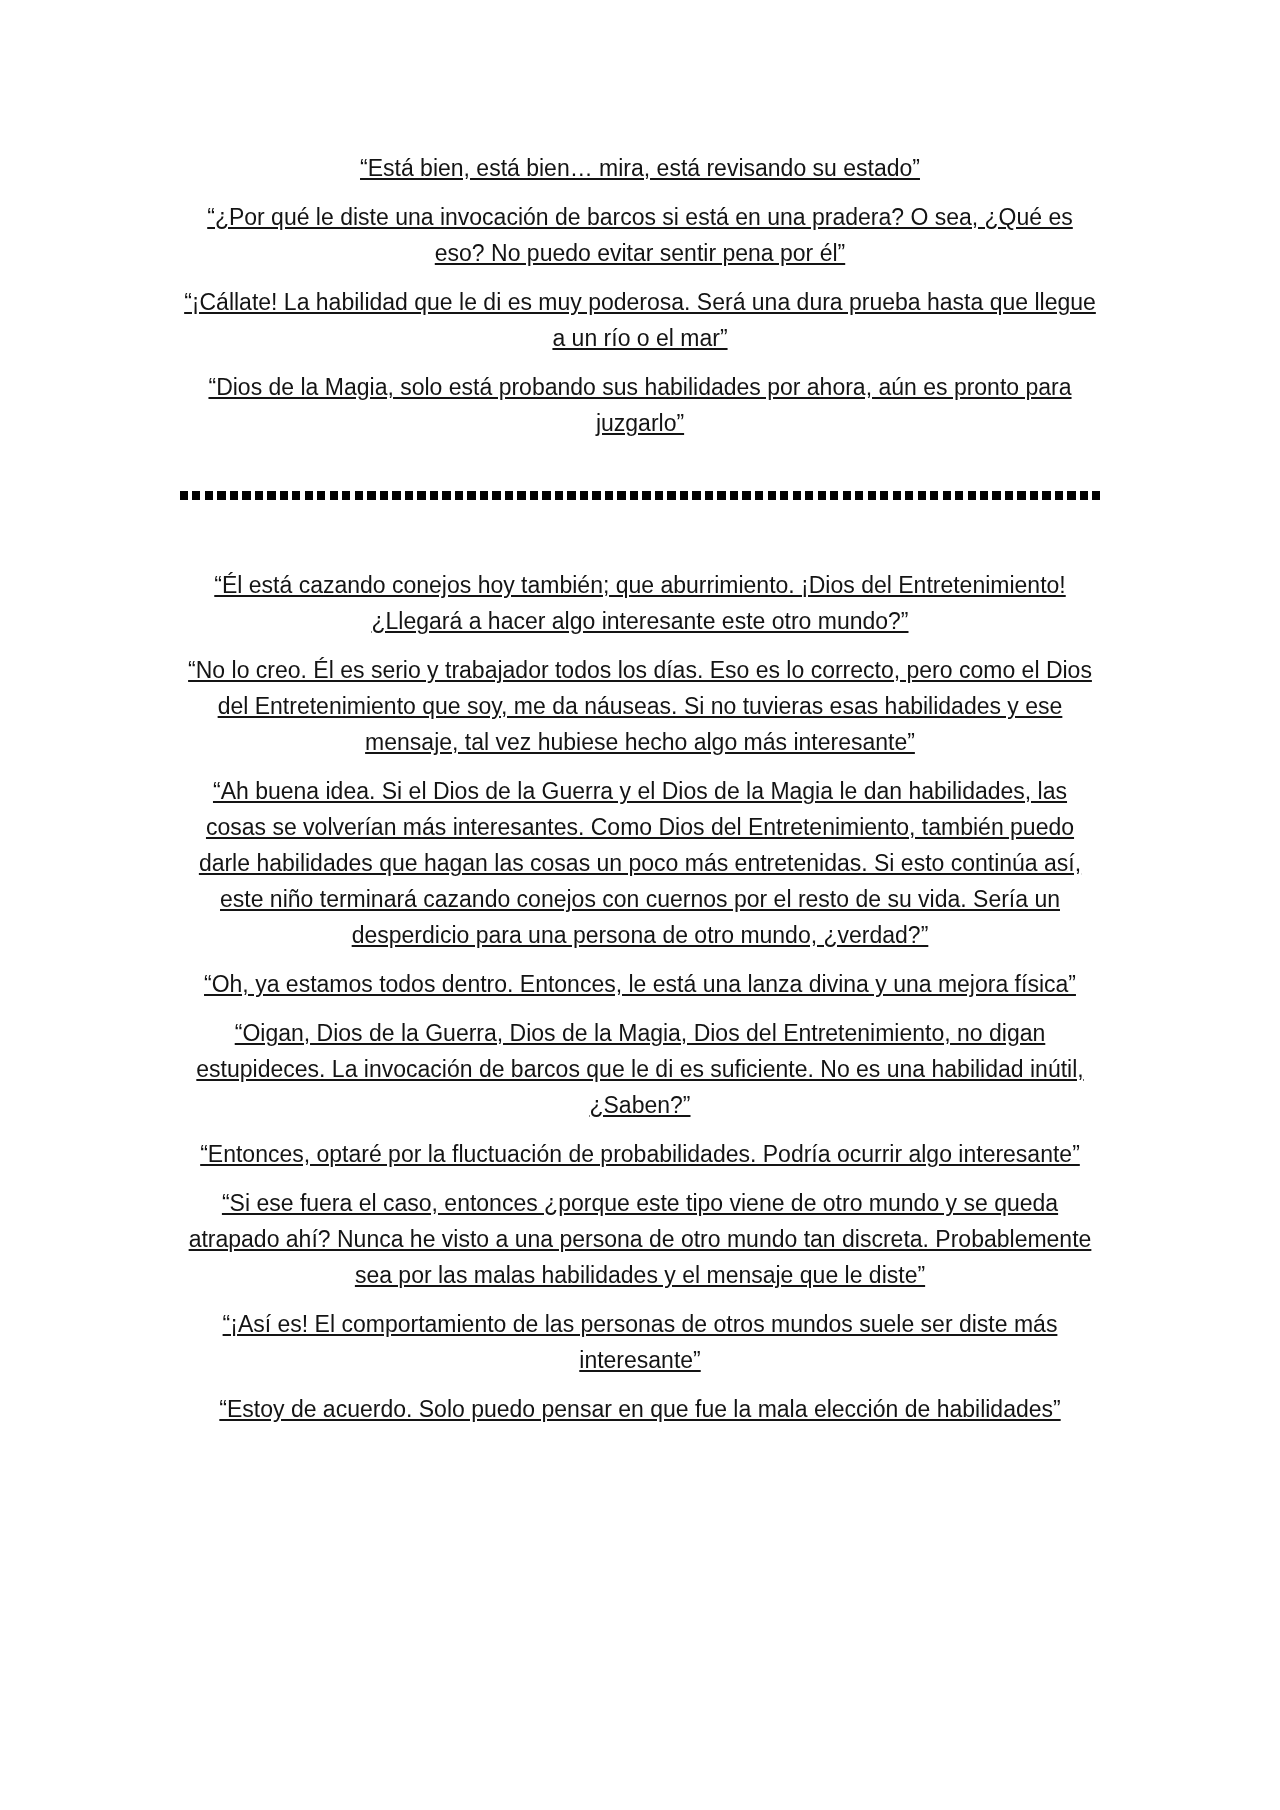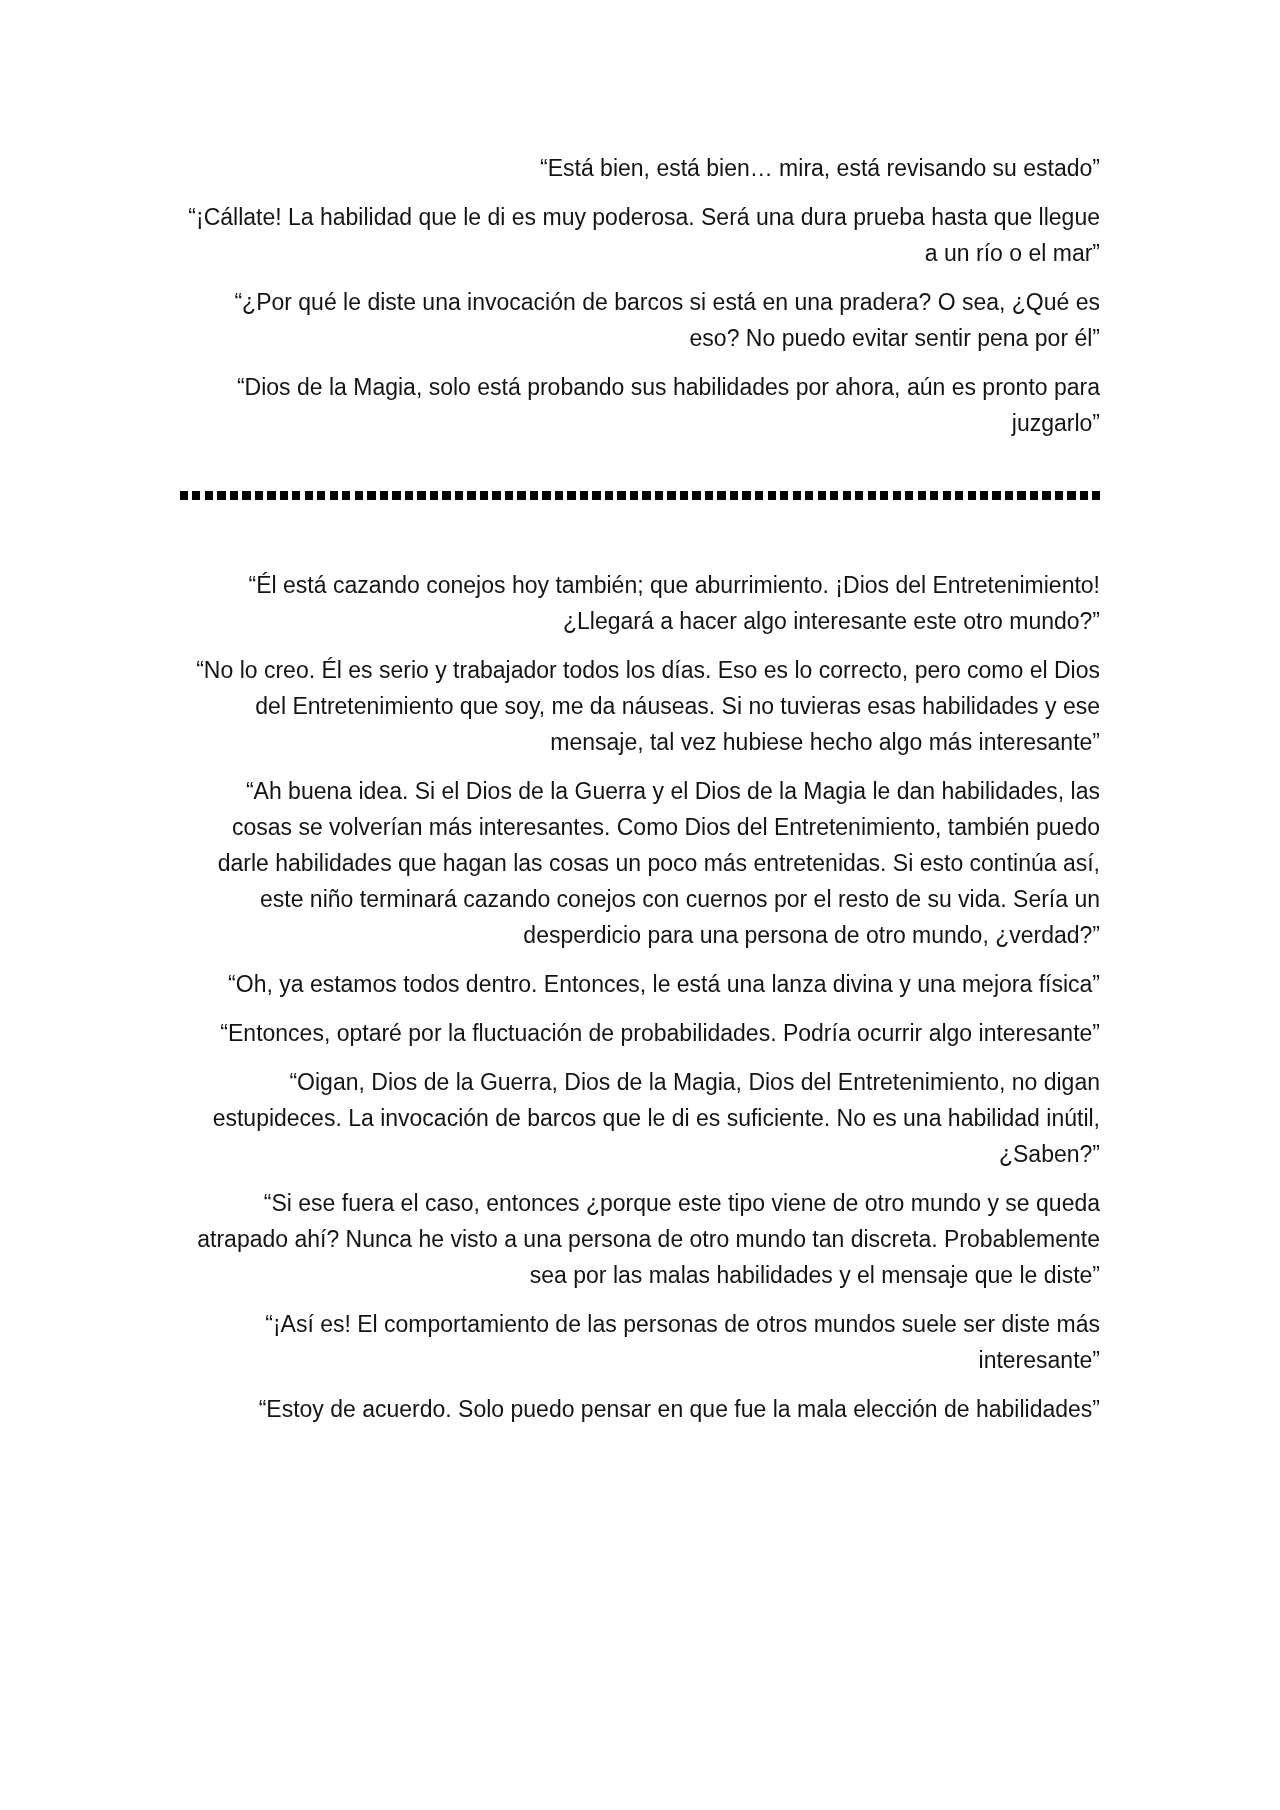--- a/index.html
+++ b/index.html
@@ -15,64 +15,65 @@
     background: #ffffff;
     padding: 150px 180px 0 180px;
     overflow: hidden;
     font-family: "Liberation Sans", sans-serif;
     color: #141414;
   }
   .para {
     font-size: 23px;
     line-height: 36px;
     margin: 0 0 13px 0;
-    text-align: right;
+    text-align: center;
     word-spacing: normal;
+    text-decoration: underline;
   }
   .divider {
     height: 9px;
     width: 920px;
     margin: 50px 0 67px 0;
     background: repeating-linear-gradient(90deg, #000000 0px, #000000 8px, transparent 8px, transparent 12.5px);
   }
 </style>
 </head>
 <body>
 
 <div class="page" style="background: rgb(255, 255, 255); color: rgb(20, 20, 20);">
 
   <div>
 
       <p class="para">“Está bien, está bien… mira, está revisando su estado”</p>
 
+      <p class="para">“¿Por qué le diste una invocación de barcos si está en una pradera? O sea, ¿Qué es eso? No puedo evitar sentir pena por él”</p>
+
       <p class="para">“¡Cállate! La habilidad que le di es muy poderosa. Será una dura prueba hasta que llegue a un río o el mar”</p>
-
-      <p class="para">“¿Por qué le diste una invocación de barcos si está en una pradera? O sea, ¿Qué es eso? No puedo evitar sentir pena por él”</p>
 
 
       <p class="para">“Dios de la Magia, solo está probando sus habilidades por ahora, aún es pronto para juzgarlo”</p>
     </div>
 
   <div class="divider" style="background: repeating-linear-gradient(90deg, rgb(0, 0, 0) 0px, rgb(0, 0, 0) 8px, transparent 8px, transparent 12.5px);"></div>
 
   <div>
 
       <p class="para">“Él está cazando conejos hoy también; que aburrimiento. ¡Dios del Entretenimiento! ¿Llegará a hacer algo interesante este otro mundo?”</p>
 
       <p class="para">“No lo creo. Él es serio y trabajador todos los días. Eso es lo correcto, pero como el Dios del Entretenimiento que soy, me da náuseas. Si no tuvieras esas habilidades y ese mensaje, tal vez hubiese hecho algo más interesante”</p>
 
 
       <p class="para">“Ah buena idea. Si el Dios de la Guerra y el Dios de la Magia le dan habilidades, las cosas se volverían más interesantes. Como Dios del Entretenimiento, también puedo darle habilidades que hagan las cosas un poco más entretenidas. Si esto continúa así, este niño terminará cazando conejos con cuernos por el resto de su vida. Sería un desperdicio para una persona de otro mundo, ¿verdad?”</p>
 
 
       <p class="para">“Oh, ya estamos todos dentro. Entonces, le está una lanza divina y una mejora física”</p>
 
+      <p class="para">“Oigan, Dios de la Guerra, Dios de la Magia, Dios del Entretenimiento, no digan estupideces. La invocación de barcos que le di es suficiente. No es una habilidad inútil, ¿Saben?”</p>
+
       <p class="para">“Entonces, optaré por la fluctuación de probabilidades. Podría ocurrir algo interesante”</p>
-
-      <p class="para">“Oigan, Dios de la Guerra, Dios de la Magia, Dios del Entretenimiento, no digan estupideces. La invocación de barcos que le di es suficiente. No es una habilidad inútil, ¿Saben?”</p>
 
       <p class="para">“Si ese fuera el caso, entonces ¿porque este tipo viene de otro mundo y se queda atrapado ahí? Nunca he visto a una persona de otro mundo tan discreta. Probablemente sea por las malas habilidades y el mensaje que le diste”</p>
 
       <p class="para">“¡Así es! El comportamiento de las personas de otros mundos suele ser diste más interesante”</p>
 
       <p class="para">“Estoy de acuerdo. Solo puedo pensar en que fue la mala elección de habilidades”</p>
     </div>
 
 </div>
 

